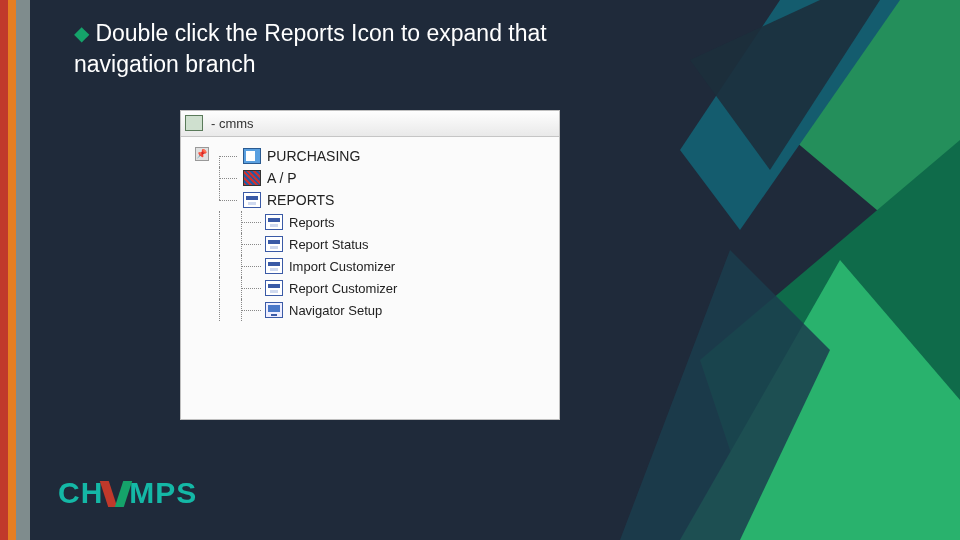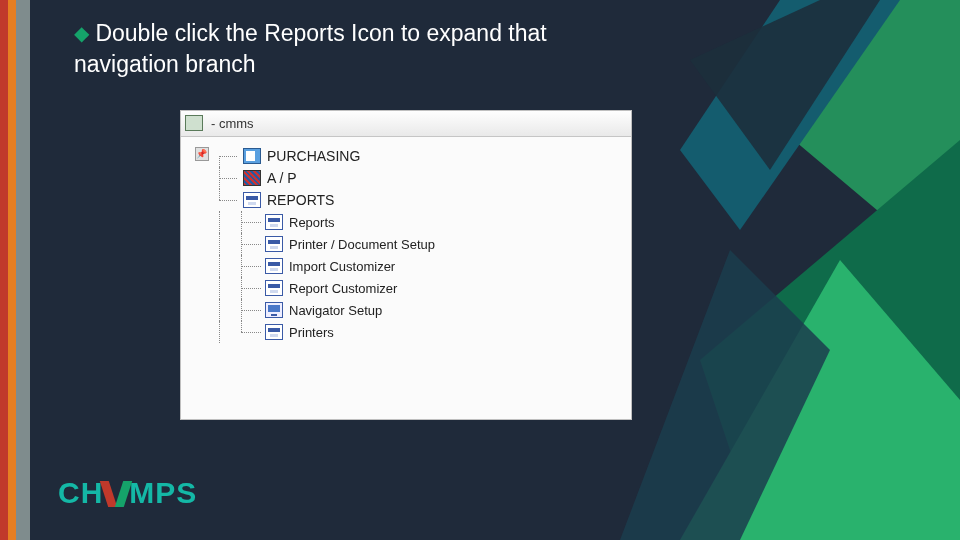--- a/index.html
+++ b/index.html
@@ -18,21 +18,21 @@
 
   
   .heading {
     position: absolute; top: 18px; left: 74px; right: 370px;
     color: #fff; font-size: 23px; line-height: 1.35; font-weight: 400;
   }
   .bullet-icon { display:inline-block; color:#15a36a; font-size:20px; margin-right:6px; transform: translateY(-1px); }
 
   
   .panel {
-    position: absolute; top: 110px; left: 180px; width: 452px; height: 310px;
+    position: absolute; top: 110px; left: 180px; width: 380px; height: 310px;
     background: #f3f3f3; border: 1px solid #bfbfbf;
   }
   .panel-titlebar {
     height: 26px; background: linear-gradient(#fefefe,#e9e9e9);
     border-bottom: 1px solid #c5c5c5; display:flex; align-items:center;
     padding-left: 6px; font-size: 13px; color: #333;
   }
   .panel-titlebar .win-icon {
     width: 16px; height: 14px; margin-right: 8px; position: relative;
     background: #8fb38f; border: 1px solid #5a7a5a;
@@ -168,21 +168,21 @@
           </div>
           <div class="node-icon printer"></div>
           <span class="node-label">Reports</span>
         </div>
         <div class="tree-row sub">
           <div class="lines">
             <span class="v2"></span>
             <span class="h2"></span>
           </div>
           <div class="node-icon printer"></div>
-          <span class="node-label">Printer / Document Setup</span>
+          <span class="node-label">Report Status</span>
         </div>
         <div class="tree-row sub">
           <div class="lines">
             <span class="v2"></span>
             <span class="h2"></span>
           </div>
           <div class="node-icon printer"></div>
           <span class="node-label">Import Customizer</span>
         </div>
         <div class="tree-row sub">
@@ -194,27 +194,19 @@
           <span class="node-label">Report Customizer</span>
         </div>
         <div class="tree-row sub">
           <div class="lines">
             <span class="v2"></span>
             <span class="h2"></span>
           </div>
           <div class="node-icon monitor"></div>
           <span class="node-label">Navigator Setup</span>
         </div>
-        <div class="tree-row sub lastsub">
-          <div class="lines">
-            <span class="v2"></span>
-            <span class="h2"></span>
-          </div>
-          <div class="node-icon printer"></div>
-          <span class="node-label">Printers</span>
-        </div>
       </div>
   </div>
 </div>
 
 <div class="logo">
   <span>CH</span><span class="a-shape"><span class="l"></span><span class="r"></span></span><span>MPS</span>
 </div>
 
 </body></html>

